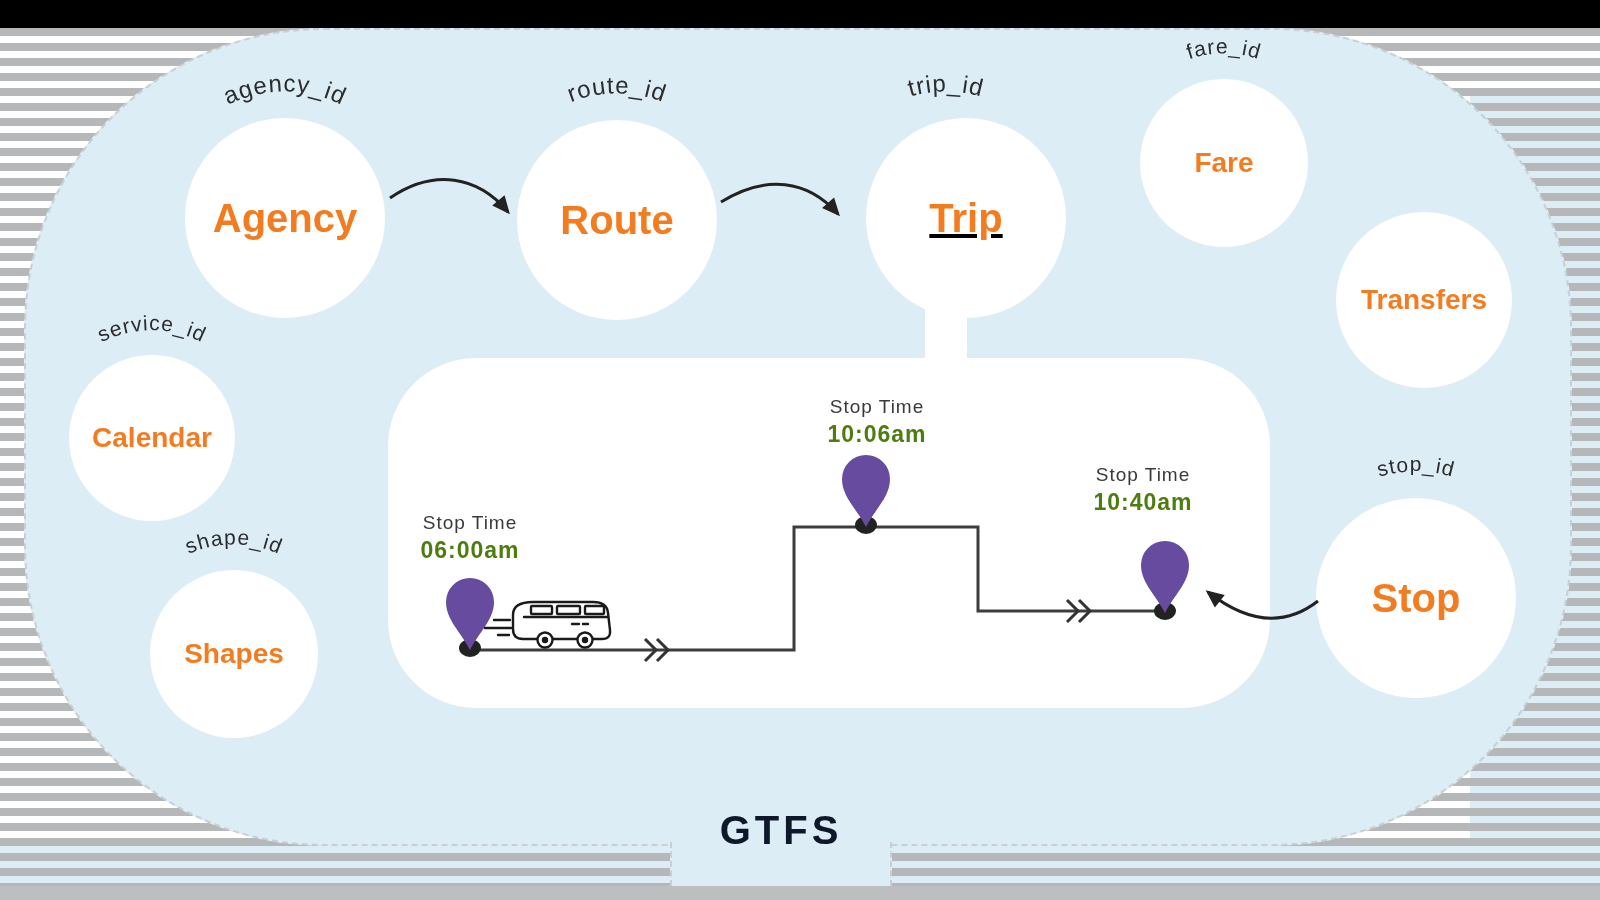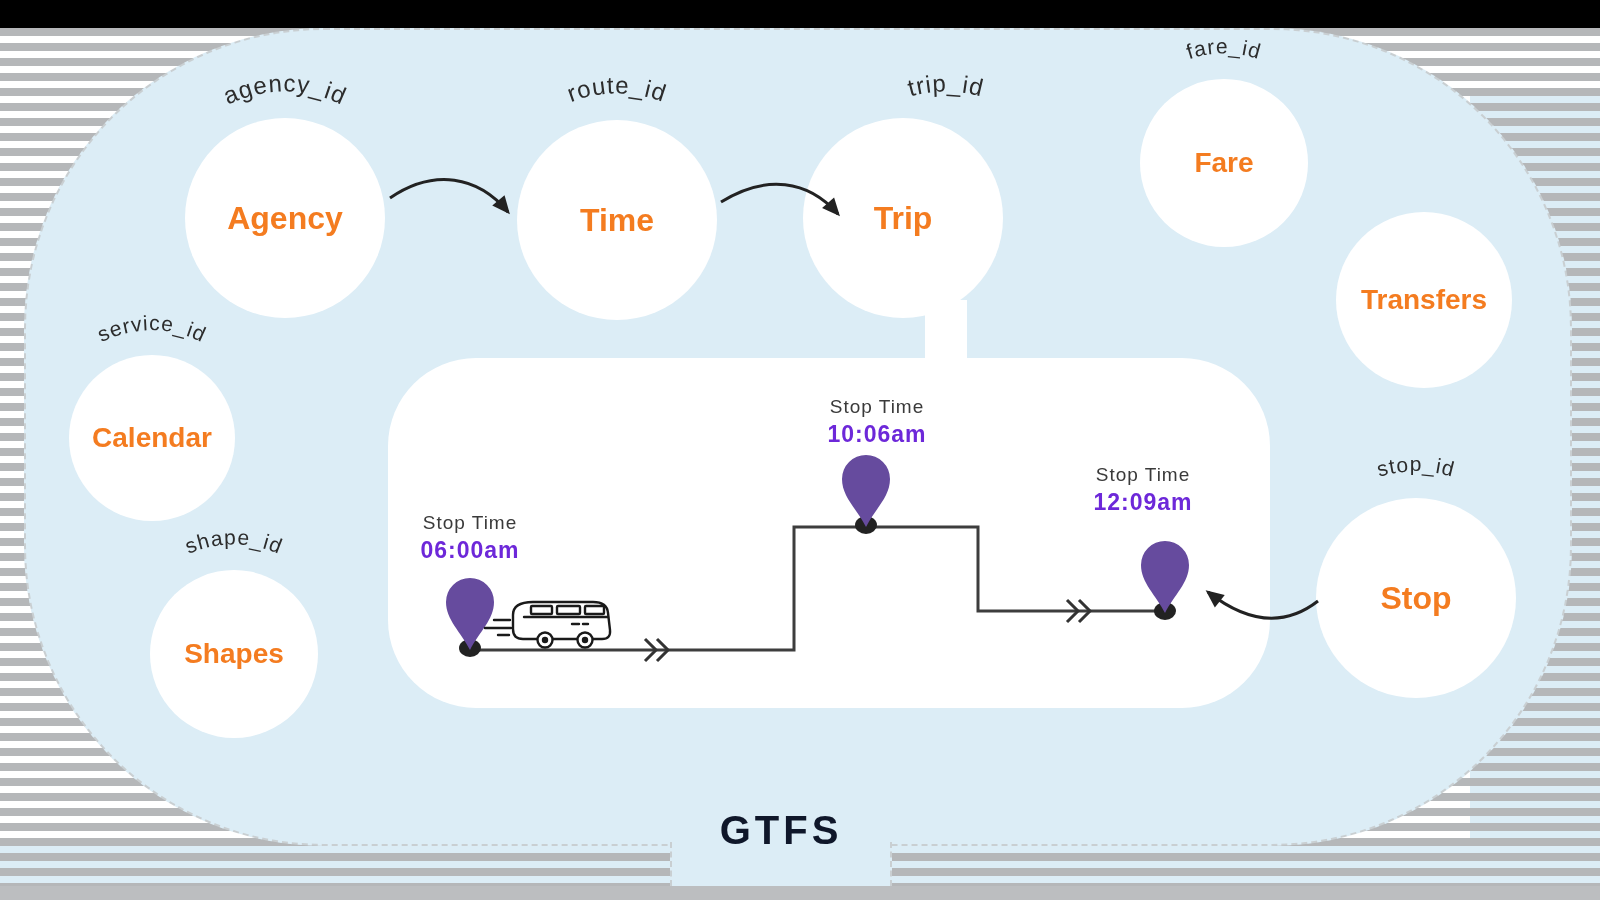--- a/index.html
+++ b/index.html
@@ -35,50 +35,50 @@
   .panel{
     position:absolute;left:388px;top:358px;width:882px;height:350px;
     background:#ffffff;border-radius:88px;z-index:5;
   }
   .stem{position:absolute;left:925px;top:300px;width:42px;height:62px;background:#ffffff;z-index:5;}
   .node{
     position:absolute;background:#ffffff;border-radius:50%;
     display:flex;align-items:center;justify-content:center;z-index:6;
   }
   .node span{color:#F47C20;font-weight:700;}
-  .node.big span{font-size:32px;}
+  .node.big span{font-size:40px;}
   .node.small span{font-size:28px;}
   .overlay{position:absolute;left:0;top:0;z-index:7;pointer-events:none;}
   .idlabel{fill:#2c2c2c;font-family:"Liberation Sans",sans-serif;font-size:24px;letter-spacing:1px;}
   .idlabel.sm{font-size:21px;}
   .stop-label{position:absolute;width:240px;text-align:center;z-index:8;color:#3a3a3a;}
   .stop-label .t1{display:block;font-size:19px;font-weight:400;letter-spacing:1px;}
-  .stop-label .t2{display:block;font-size:23px;font-weight:700;color:#6d28d9;margin-top:3px;letter-spacing:1px;}
+  .stop-label .t2{display:block;font-size:23px;font-weight:700;color:#4d7c0f;margin-top:3px;letter-spacing:1px;}
 </style>
 </head>
 <body>
 
 <div class="canvas">
 
   <div class="accent-right"></div>
   <div class="accent-bottom"></div>
   <div class="stripes"></div>
 
   <div class="feed-shape"></div>
   <div class="gtfs-tab"></div>
   <div class="stem"></div>
   <div class="panel"></div>
 
   <div class="node big" style="left:185px;top:118px;width:200px;height:200px;">
     <span>Agency</span>
   </div>
   <div class="node big" style="left:517px;top:120px;width:200px;height:200px;">
-    <span>Time</span>
+    <span>Route</span>
   </div>
-  <div class="node big" style="left:803px;top:118px;width:200px;height:200px;">
+  <div class="node big" style="left:866px;top:118px;width:200px;height:200px;text-decoration:underline;">
     <span>Trip</span>
   </div>
   <div class="node small" style="left:1336px;top:212px;width:176px;height:176px;">
     <span>Transfers</span>
   </div>
   <div class="node small" style="left:1140px;top:79px;width:168px;height:168px;">
     <span>Fare</span>
   </div>
   <div class="node small" style="left:69px;top:355px;width:166px;height:166px;">
     <span>Calendar</span>
@@ -166,19 +166,19 @@
   <div class="stop-label" style="left:350px;top:512px;">
     <span class="t1">Stop Time</span>
     <span class="t2">06:00am</span>
   </div>
   <div class="stop-label" style="left:757px;top:396px;">
     <span class="t1">Stop Time</span>
     <span class="t2">10:06am</span>
   </div>
   <div class="stop-label" style="left:1023px;top:464px;">
     <span class="t1">Stop Time</span>
-    <span class="t2">12:09am</span>
+    <span class="t2">10:40am</span>
   </div>
 
   <div class="gtfs-title">GTFS</div>
   <div class="bottom-band"></div>
   <div class="top-bar"></div>
 </div>
 
 </body></html>

